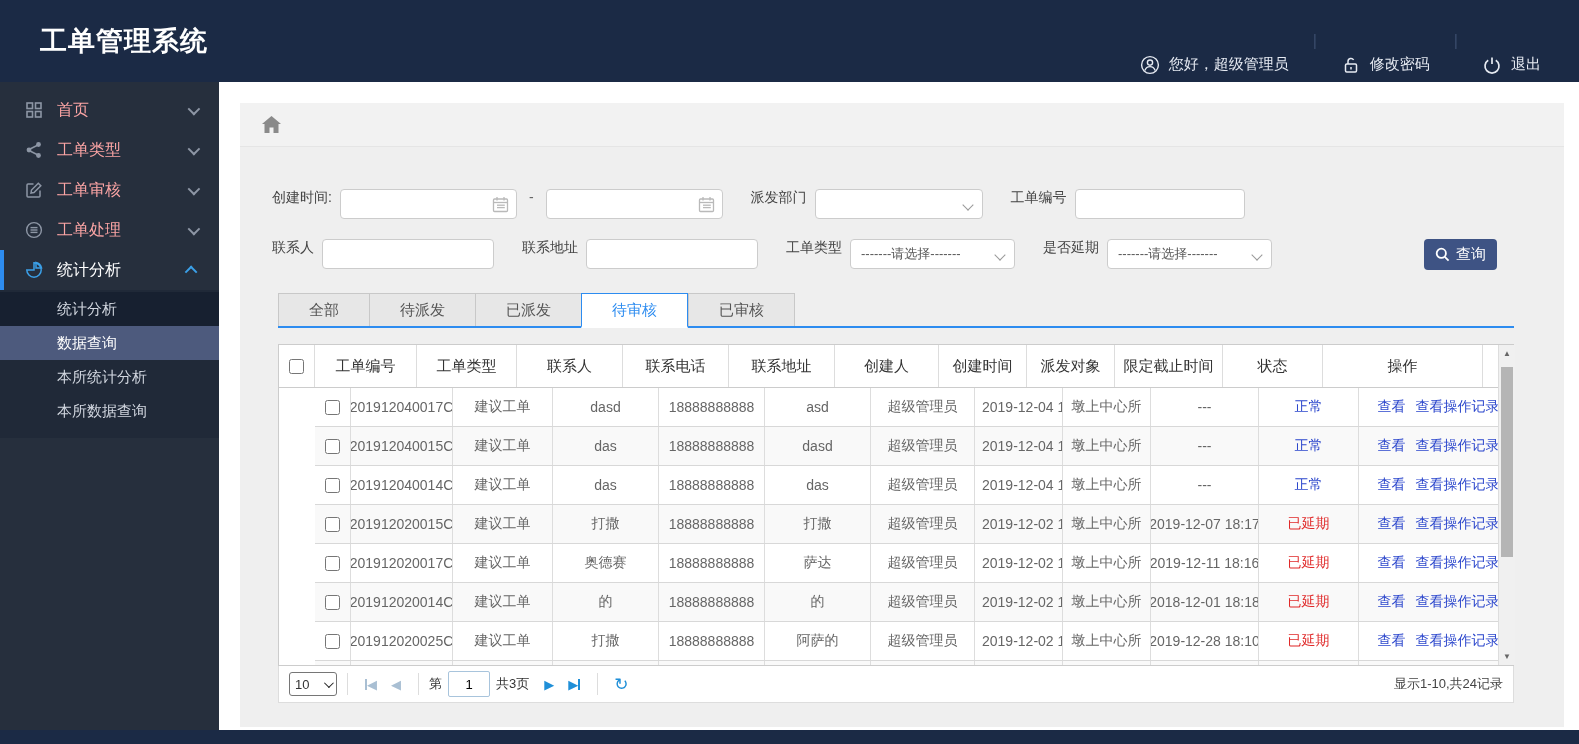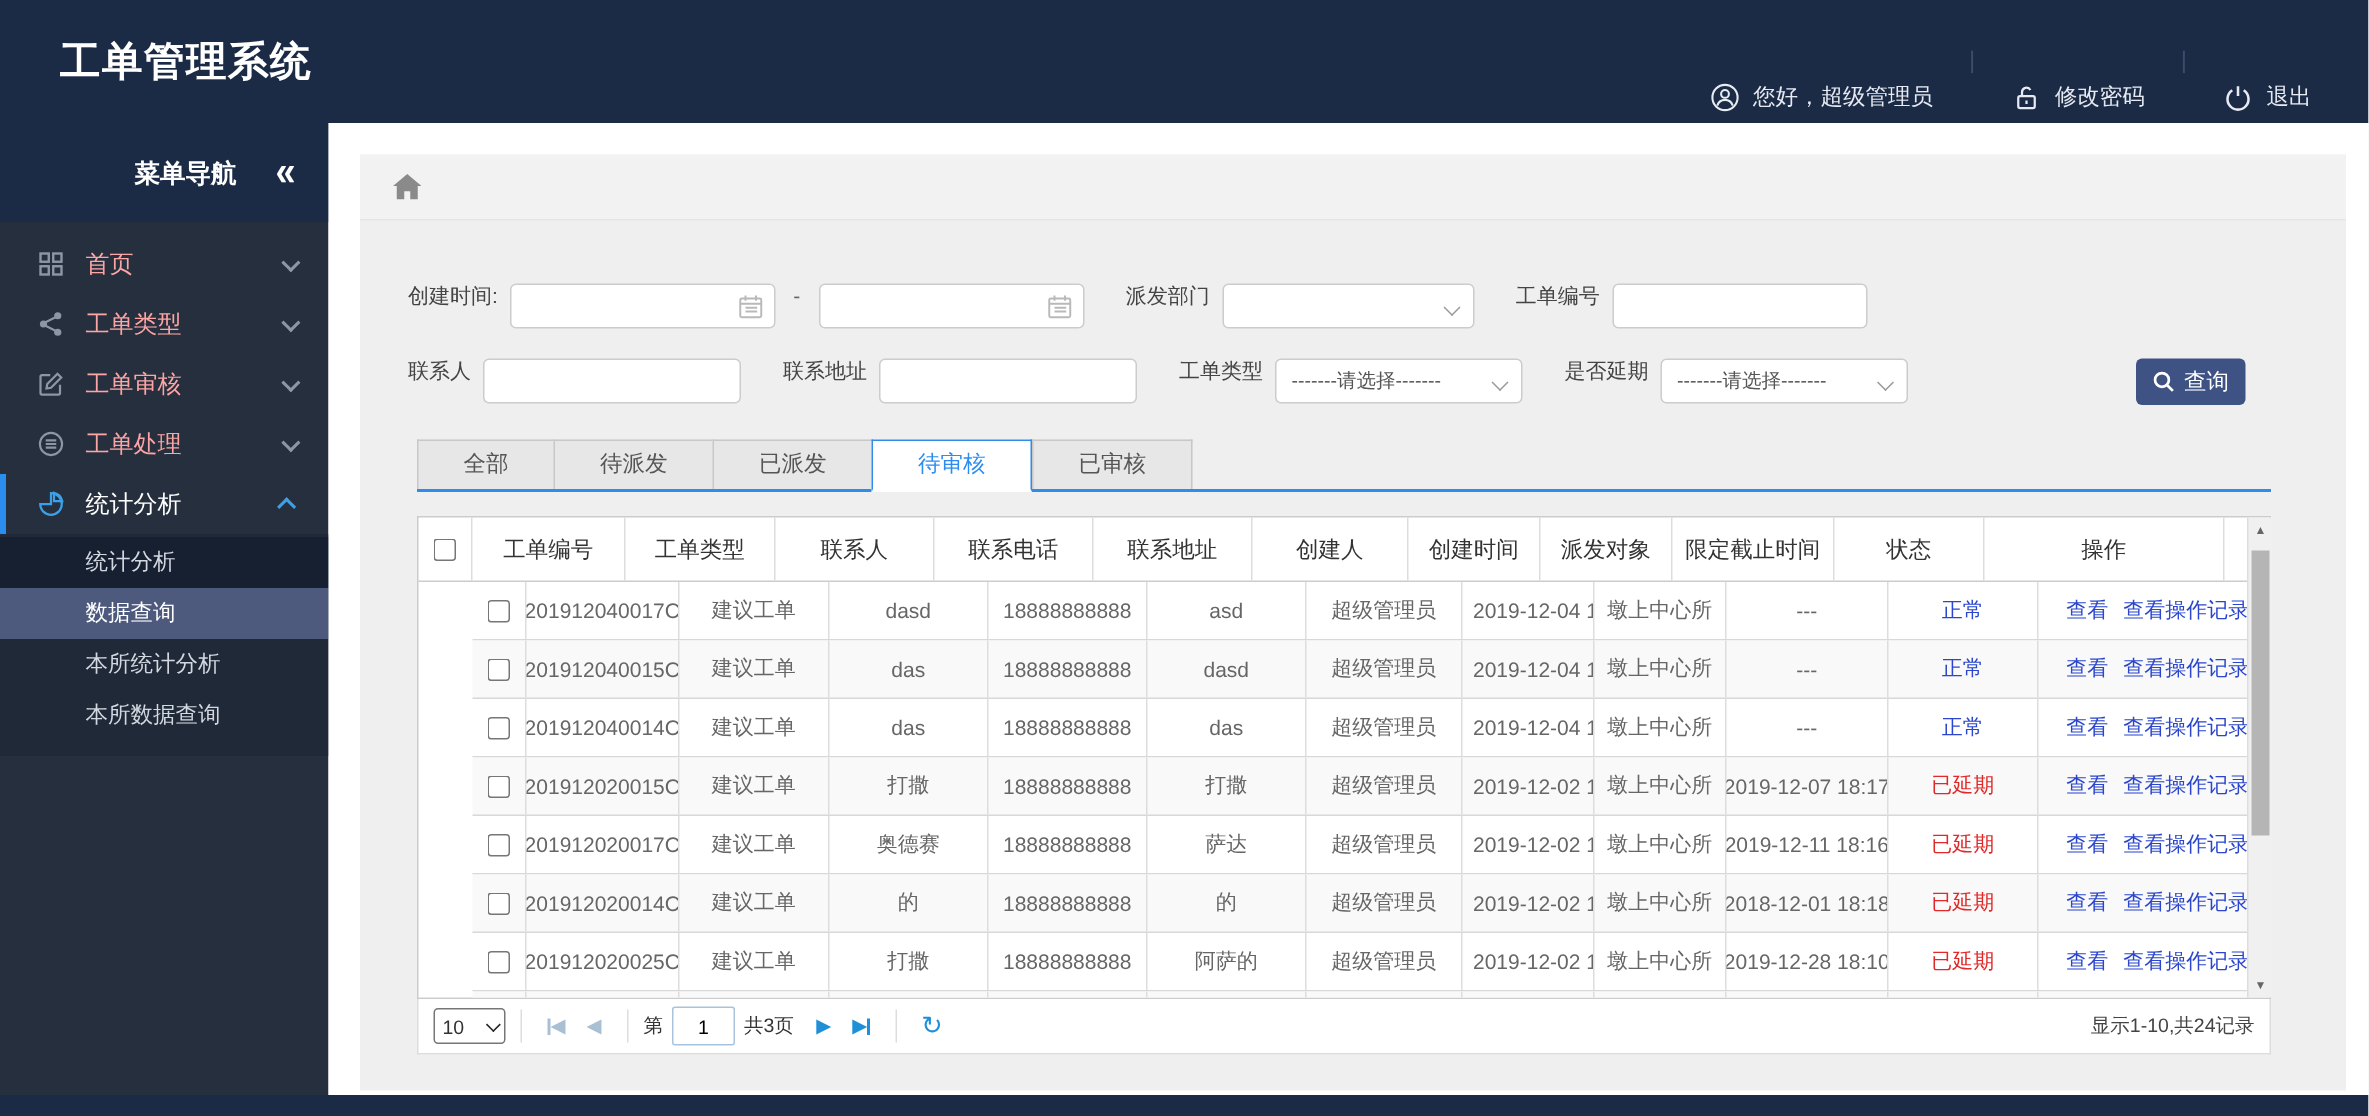--- a/index.html
+++ b/index.html
@@ -141,24 +141,20 @@
             </svg>
         </span>
         <span>退出</span>
       </div>
     </div>
   </div>
 
   <div class="bodyrow">
 
     <div class="sidebar">
-      <div class="nav-title">
-        <span class="nav-title-label">菜单导航</span>
-        <span class="collapse">«</span>
-      </div>
       <div class="menu">
         <div class="menu-item">
           <span class="mi-icon">
               <svg viewBox="0 0 18 18" fill="none" stroke="currentColor" stroke-width="1.6">
                 <rect x="2" y="2" width="5.5" height="5.5"></rect>
                 <rect x="10.5" y="2" width="5.5" height="5.5"></rect>
                 <rect x="2" y="10.5" width="5.5" height="5.5"></rect>
                 <rect x="10.5" y="10.5" width="5.5" height="5.5"></rect>
               </svg>
             </span>

